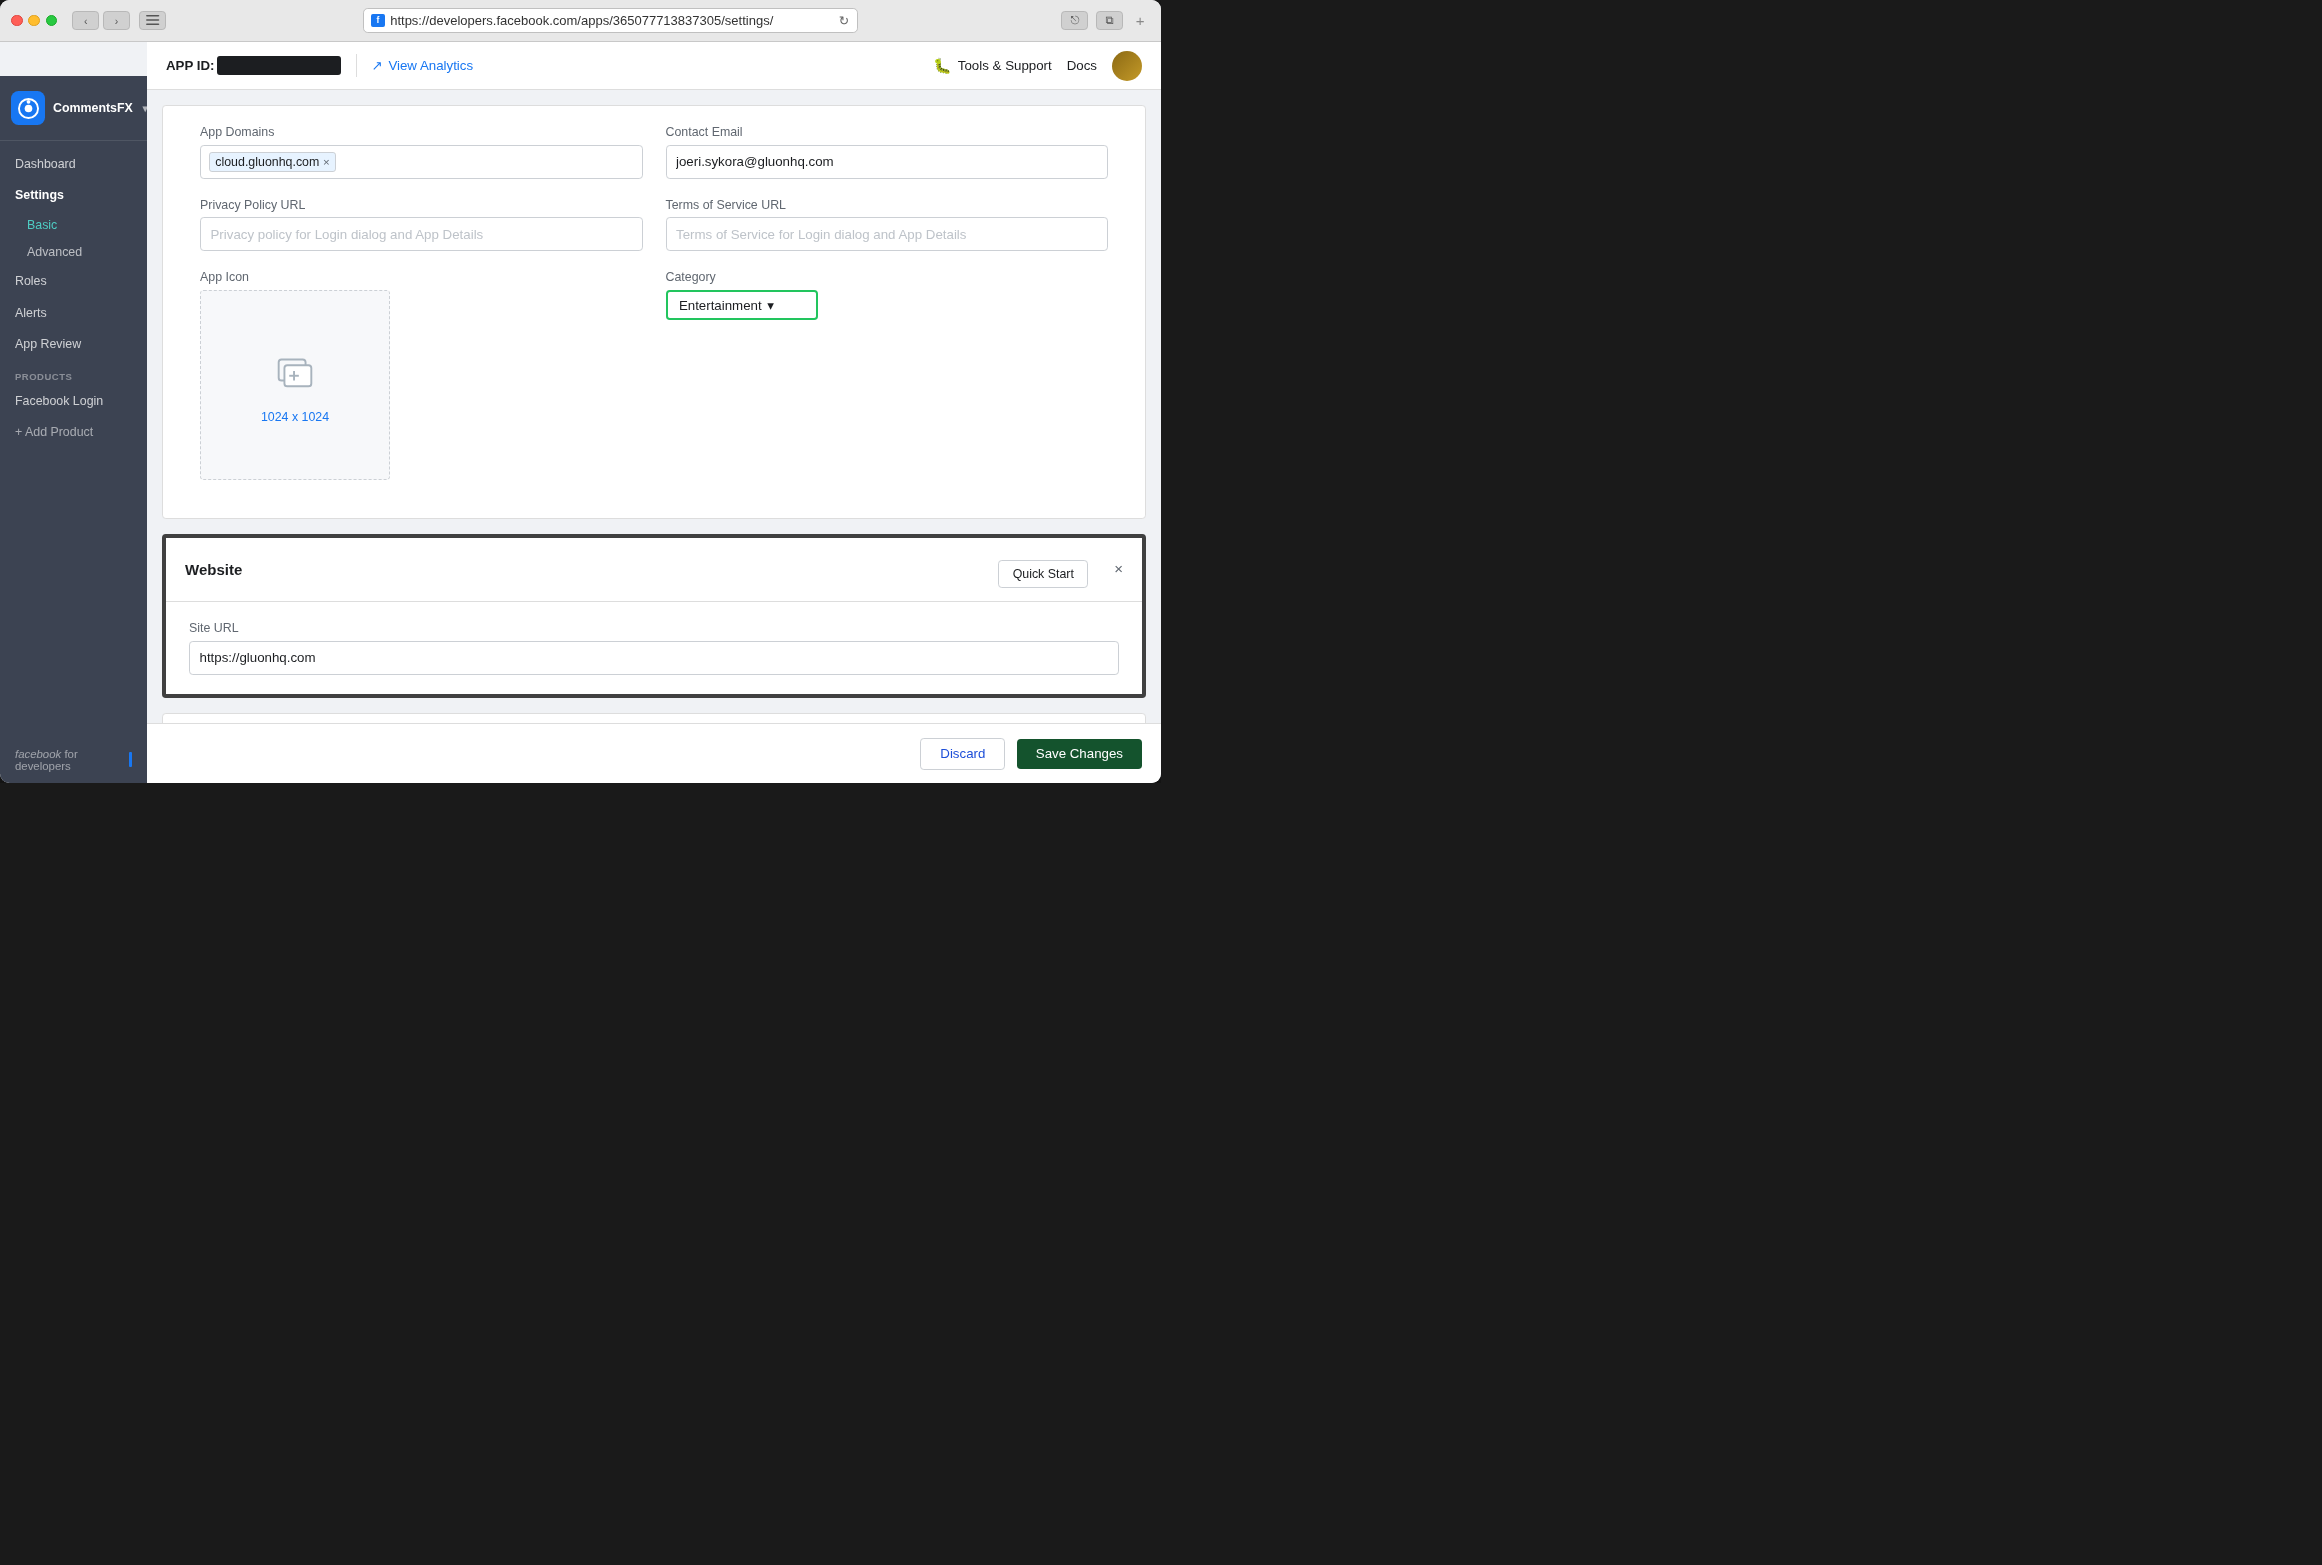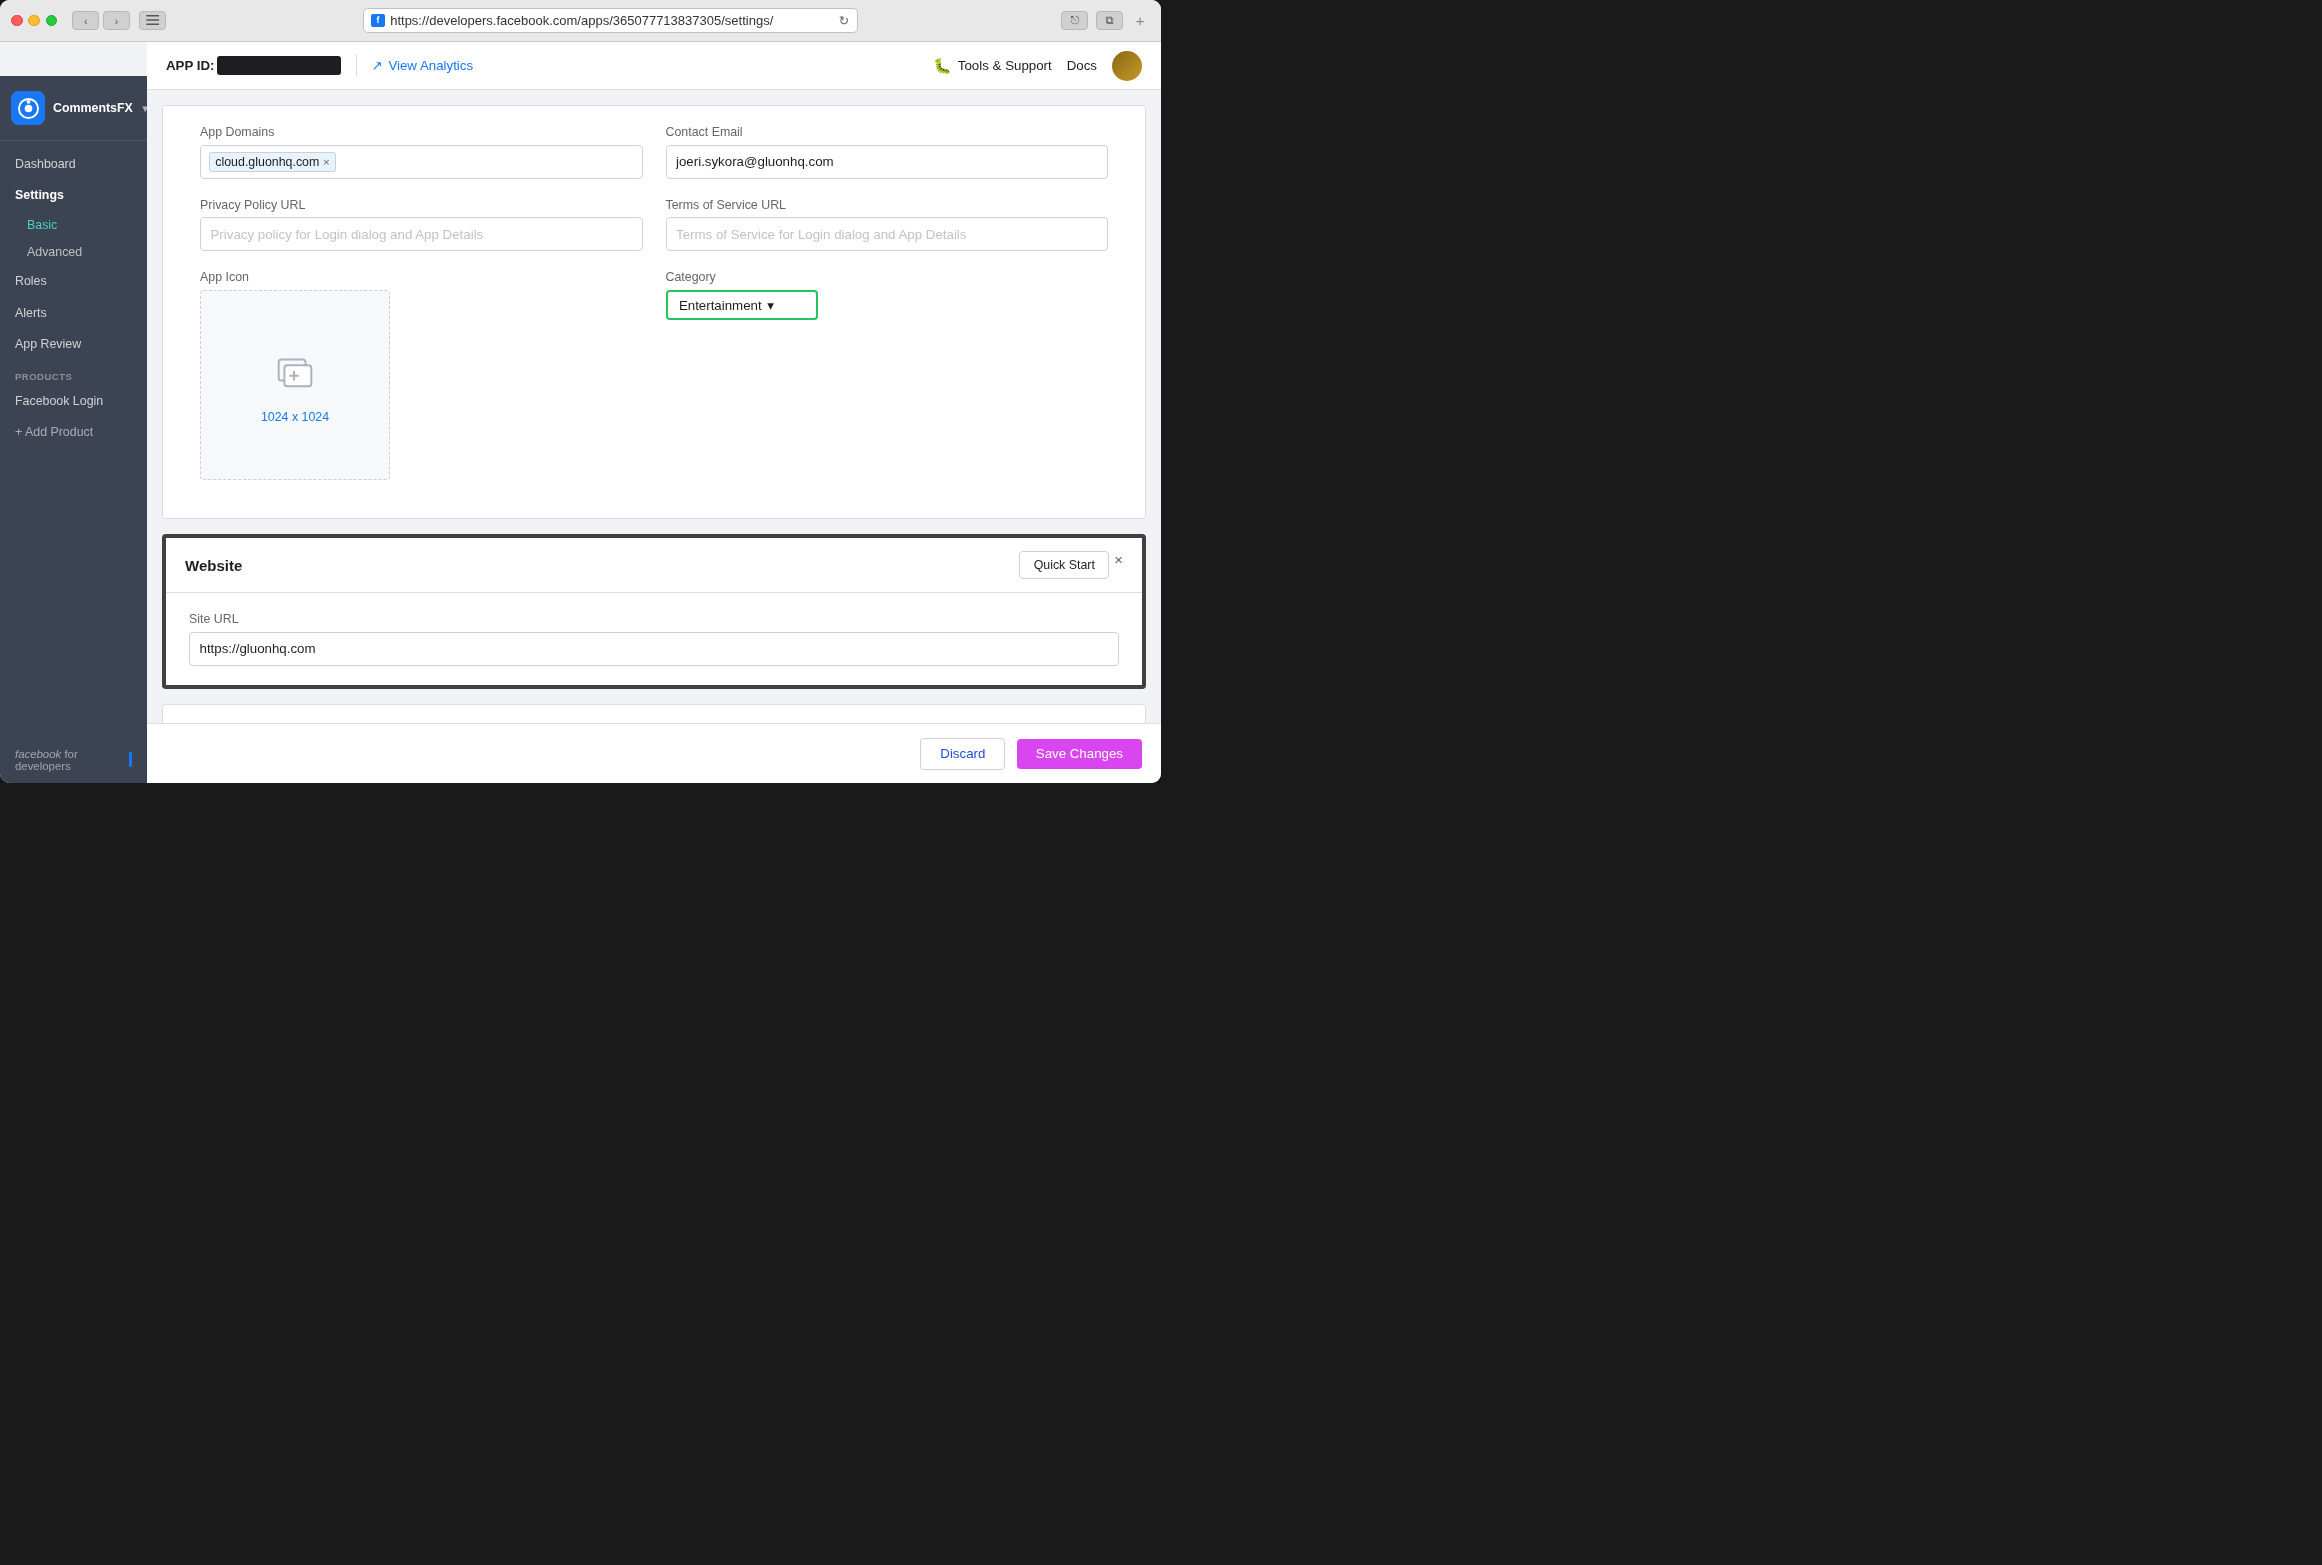--- a/index.html
+++ b/index.html
@@ -427,21 +427,22 @@
       justify-content: space-between;
     }
     .website-title {
       font-size: 15px;
       font-weight: 600;
       color: #1c1e21;
     }
     .website-header-actions {
       display: flex;
       align-items: flex-start;
-      gap: 5px;
+      gap: 26px;
+      margin-top: 9px;
     }
     .quick-start-btn {
       border: 1px solid #ccd0d5;
       border-radius: 3.8px;
       padding: 5.7px 13.3px;
       font-size: 12.4px;
       color: #1c1e21;
       background: white;
       cursor: pointer;
     }
@@ -489,21 +490,21 @@
       color: #1d4ed8;
       background: white;
       cursor: pointer;
     }
     .save-btn {
       border: none;
       border-radius: 3.8px;
       padding: 7.6px 19px;
       font-size: 13.3px;
       color: white;
-      background: #d946ef;
+      background: #14532d;
       cursor: pointer;
       font-weight: 500;
     }
 
     .icon-analytics { font-size: 13.3px; }
     .icon-bug { font-size: 15px; }
   </style>
 </head>
 <body>
 

